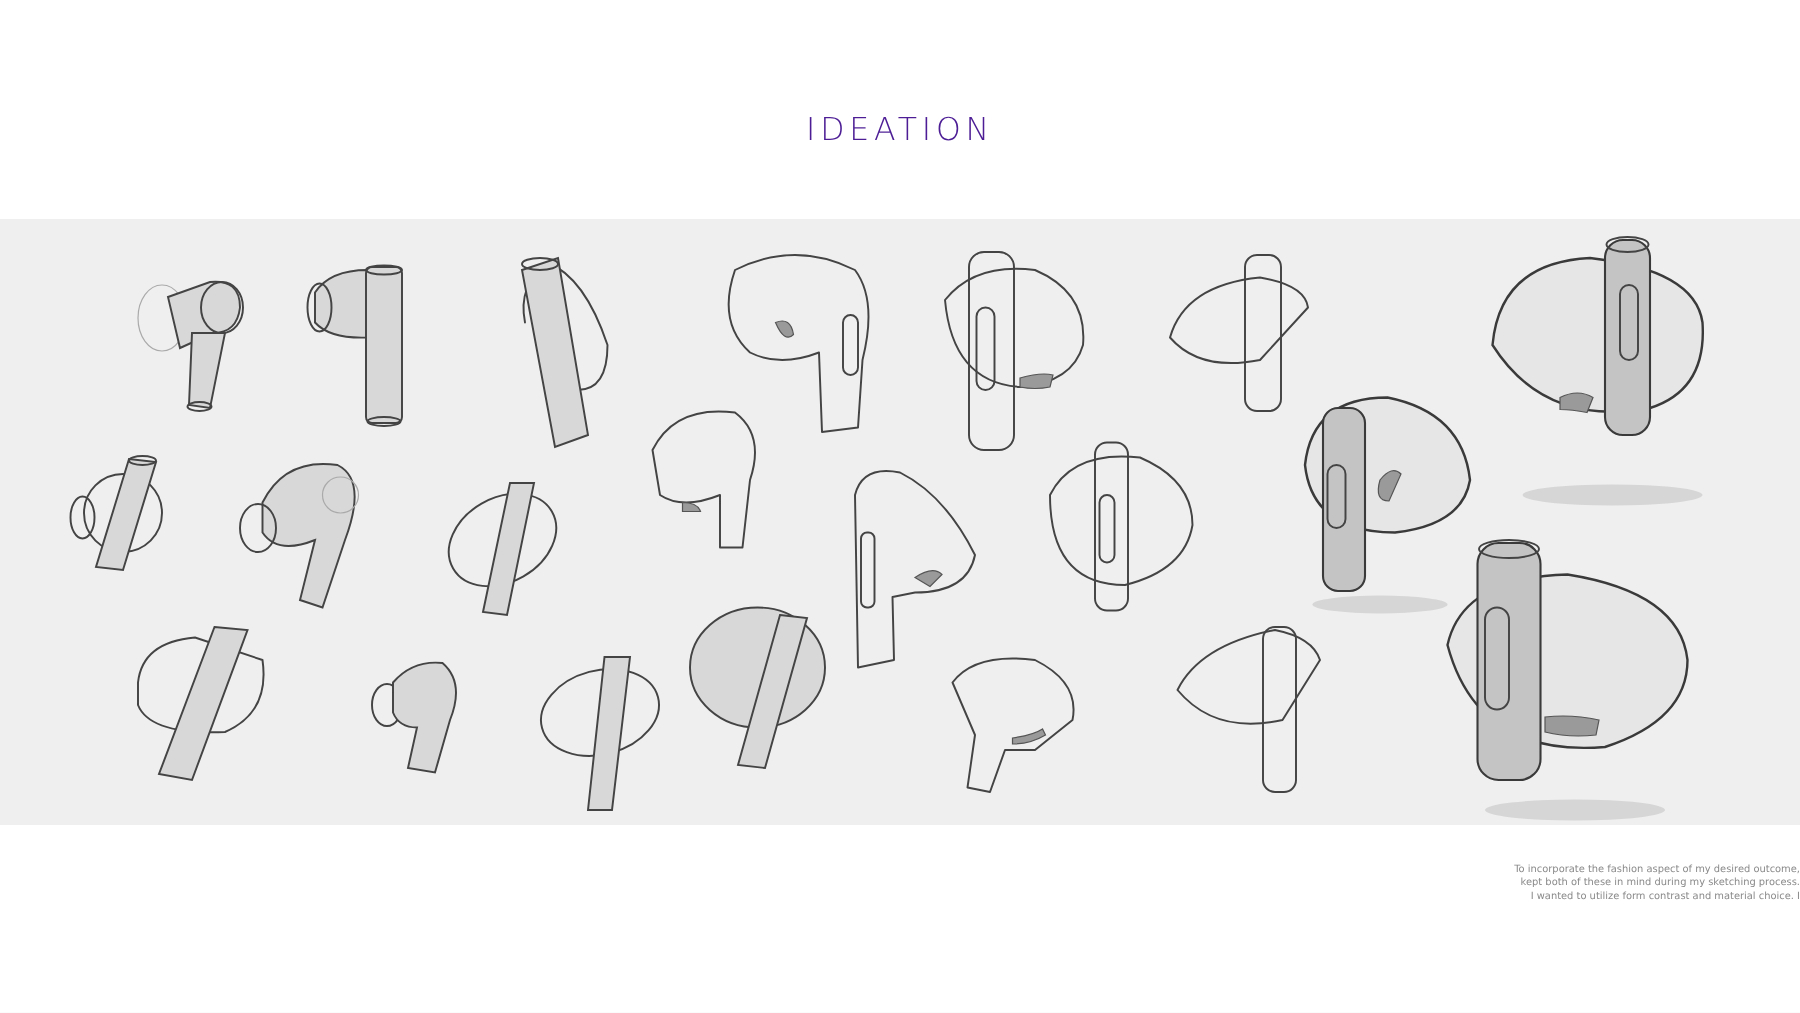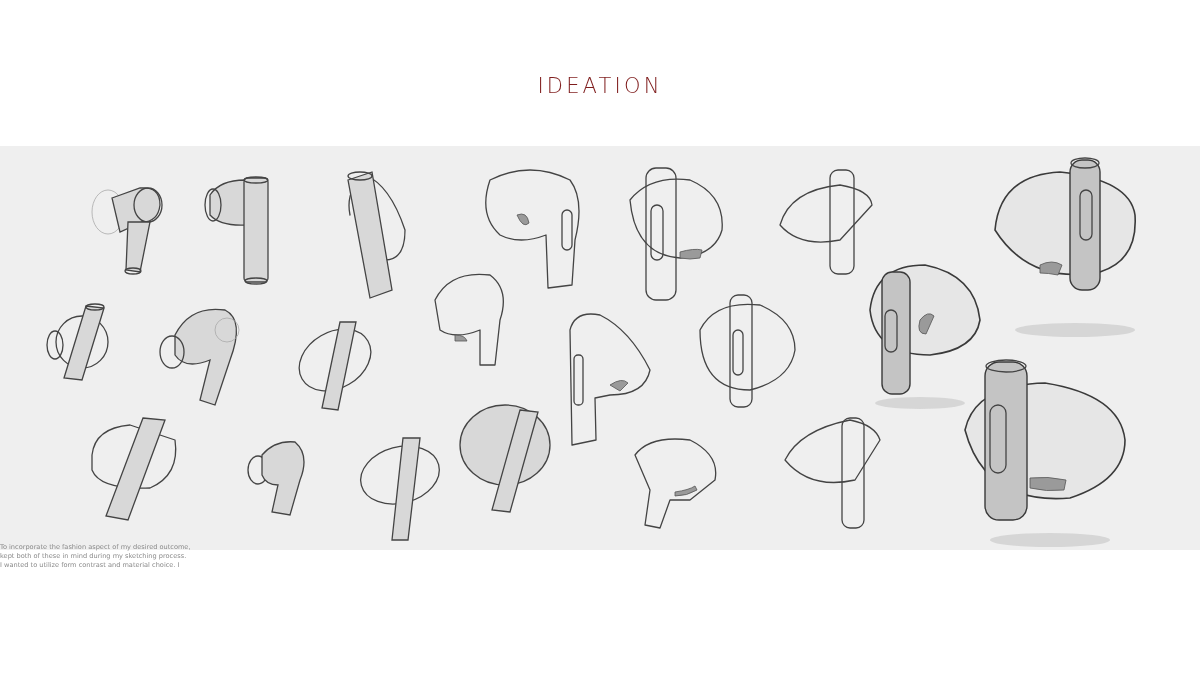--- a/index.html
+++ b/index.html
@@ -1,28 +1,28 @@
 <!DOCTYPE html>
 <html><head>
 <meta charset="utf-8">
 <style>
   html, body { margin: 0; padding: 0; background: #ffffff; }
   body { width: 1200px; height: 675px; position: relative; overflow: hidden; font-family: "DejaVu Sans", sans-serif; }
   .title {
     position: absolute; left: 0; top: 74px; width: 1200px; text-align: center;
     font-family: "DejaVu Sans", sans-serif; font-weight: 300; font-size: 21px;
-    letter-spacing: 3.2px; color: #7f1d1d;
+    letter-spacing: 3.2px; color: #4c1d95;
   }
   .panel {
     position: absolute; left: 0; top: 146px; width: 1200px; height: 404px;
     background: #efefef;
   }
   .panel svg { position: absolute; left: 0; top: 0; }
   .caption {
-    position: absolute; left: 0; top: 543px; width: 1200px; text-align: left;
+    position: absolute; left: 0; top: 575px; width: 1200px; text-align: right;
     font-family: "DejaVu Sans", sans-serif; font-size: 6.6px; line-height: 9px; color: #8a8a8a;
   }
   .caption div { white-space: nowrap; }
   .sk { fill: none; stroke: #444; stroke-width: 1.3; stroke-linecap: round; stroke-linejoin: round; }
   .sk-light { fill: none; stroke: #aaa; stroke-width: 0.8; }
   .shade { fill: #d8d8d8; stroke: #444; stroke-width: 1.3; }
   .shade-dark { fill: #c4c4c4; stroke: #3a3a3a; stroke-width: 1.4; }
   .body-fill { fill: #e6e6e6; stroke: #3a3a3a; stroke-width: 1.6; }
   .mesh { fill: #9a9a9a; stroke: #555; stroke-width: 0.8; }
   .shadow { fill: #cfcfcf; opacity: 0.8; }

